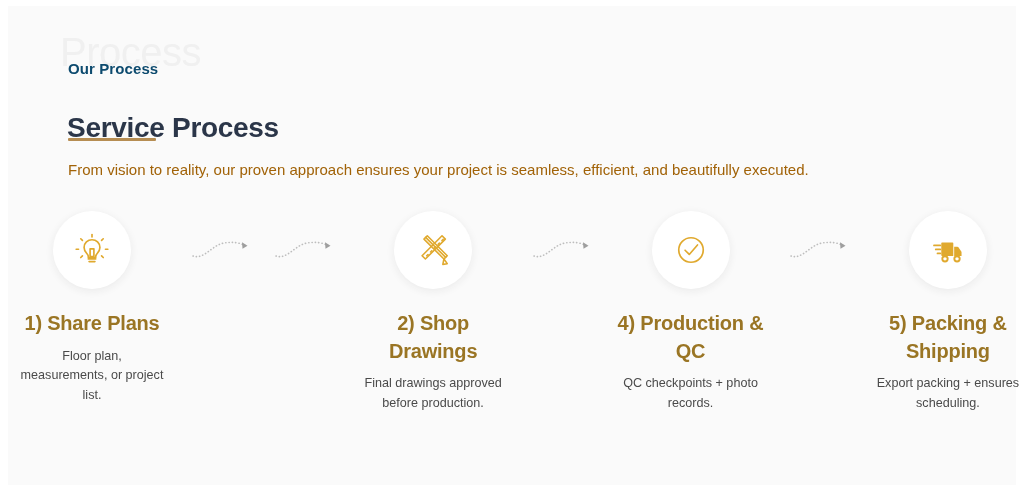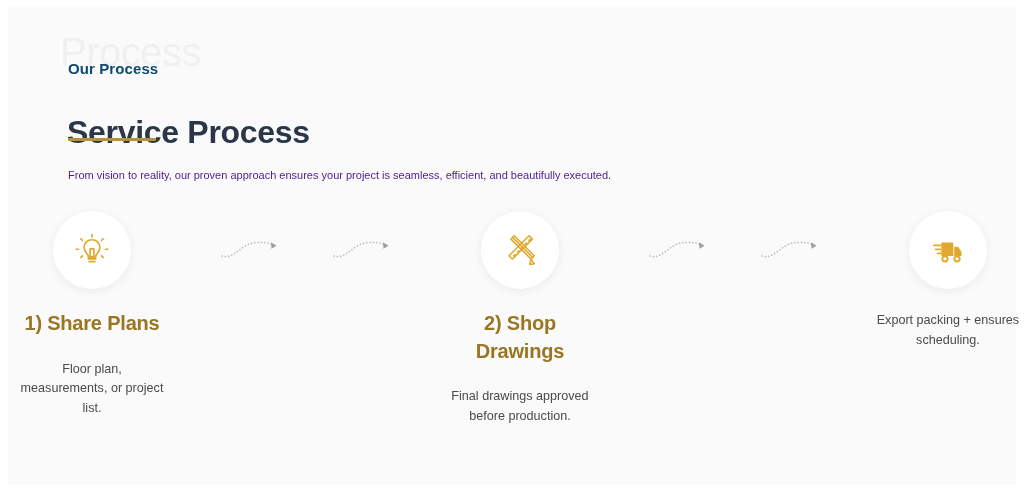--- a/index.html
+++ b/index.html
@@ -58,44 +58,44 @@
     font-weight: 700;
     color: #0c4a6e;
     letter-spacing: 0.1px;
     line-height: 1;
     white-space: nowrap;
   }
   .title {
     position: absolute;
     left: 7px;
     top: 68px;
-    font-size: 32px;
+    font-size: 28px;
     font-weight: 700;
     color: #2b3649;
     letter-spacing: -0.3px;
     line-height: 1.2;
     white-space: nowrap;
     text-align: right;
   }
   .rule {
     position: absolute;
     left: 8px;
     top: 114px;
     width: 88px;
     height: 3px;
     background: #b68d52;
     border-radius: 1px;
   }
   .lede {
     position: absolute;
     left: 8px;
-    top: 133px;
-    font-size: 11px;
+    top: 120px;
+    font-size: 15px;
     font-weight: 400;
-    color: #4c1d95;
+    color: #a16207;
     line-height: 1.4;
     white-space: nowrap;
   }
 
   
   .steps {
     position: absolute;
     left: 8px;
     top: 205px;
     width: 1008px;
@@ -128,21 +128,21 @@
   .step-title {
     margin-top: 21px;
     font-size: 20px;
     font-weight: 700;
     color: #9a7524;
     line-height: 1.38;
     letter-spacing: -0.2px;
     padding: 0 2px;
   }
   .step-desc {
-    margin-top: 22px;
+    margin-top: 9px;
     font-size: 12.6px;
     font-weight: 400;
     color: #4a4a4a;
     line-height: 1.55;
     padding: 0 4px;
   }
 
   
   .connector {
     flex: 0 0 62px;
@@ -229,20 +229,32 @@
         <div class="step-desc">Final drawings approved before production.</div>
       </div>
 
       <div class="connector">
         <svg width="62" height="26" viewBox="0 0 62 26" fill="none">
           <path d="M3 19 C 14 23, 22 8, 34 6 C 44 4.5, 50 6, 55 8.5" stroke="#bdbdbd" stroke-width="1.6" stroke-linecap="round" stroke-dasharray="0.2 3.1"></path>
           <path d="M52 5.2 L57.5 8.8 L52.5 11.8 Z" fill="#9e9e9e"></path>
         </svg>
       </div>
 
+      <div class="step">
+        <div class="bubble">
+          <span>
+            <svg width="38" height="38" viewBox="0 0 48 48" fill="none" stroke="#e0a92e" stroke-width="2.1" stroke-linecap="round" stroke-linejoin="round">
+              <circle cx="24" cy="24" r="15.5"></circle>
+              <path d="M16.5 24.3 L21.8 29.6 L32.2 17.6"></path>
+            </svg>
+          </span>
+        </div>
+        <div class="step-title">4) Production &amp; QC</div>
+        <div class="step-desc">QC checkpoints + photo records.</div>
+      </div>
 
       <div class="connector">
         <svg width="62" height="26" viewBox="0 0 62 26" fill="none">
           <path d="M3 19 C 14 23, 22 8, 34 6 C 44 4.5, 50 6, 55 8.5" stroke="#bdbdbd" stroke-width="1.6" stroke-linecap="round" stroke-dasharray="0.2 3.1"></path>
           <path d="M52 5.2 L57.5 8.8 L52.5 11.8 Z" fill="#9e9e9e"></path>
         </svg>
       </div>
 
       <div class="step">
         <div class="bubble">
@@ -255,18 +267,19 @@
 
               <rect x="5.2" y="17.2" width="10.2" height="2.2" rx="1.1"></rect>
               <rect x="7.4" y="22.2" width="8" height="2.2" rx="1.1"></rect>
               <rect x="9.6" y="27.2" width="5.8" height="2.2" rx="1.1"></rect>
 
               <circle cx="20.2" cy="35.2" r="3.4" fill="none" stroke="#e0a92e" stroke-width="2.4"></circle>
               <circle cx="35.4" cy="35.2" r="3.4" fill="none" stroke="#e0a92e" stroke-width="2.4"></circle>
             </svg>
           </span>
         </div>
+        <div class="step-title">5) Packing &amp; Shipping</div>
         <div class="step-desc">Export packing + ensures scheduling.</div>
       </div>
 
     </div>
   </div>
 </div>
 
 </body></html>

